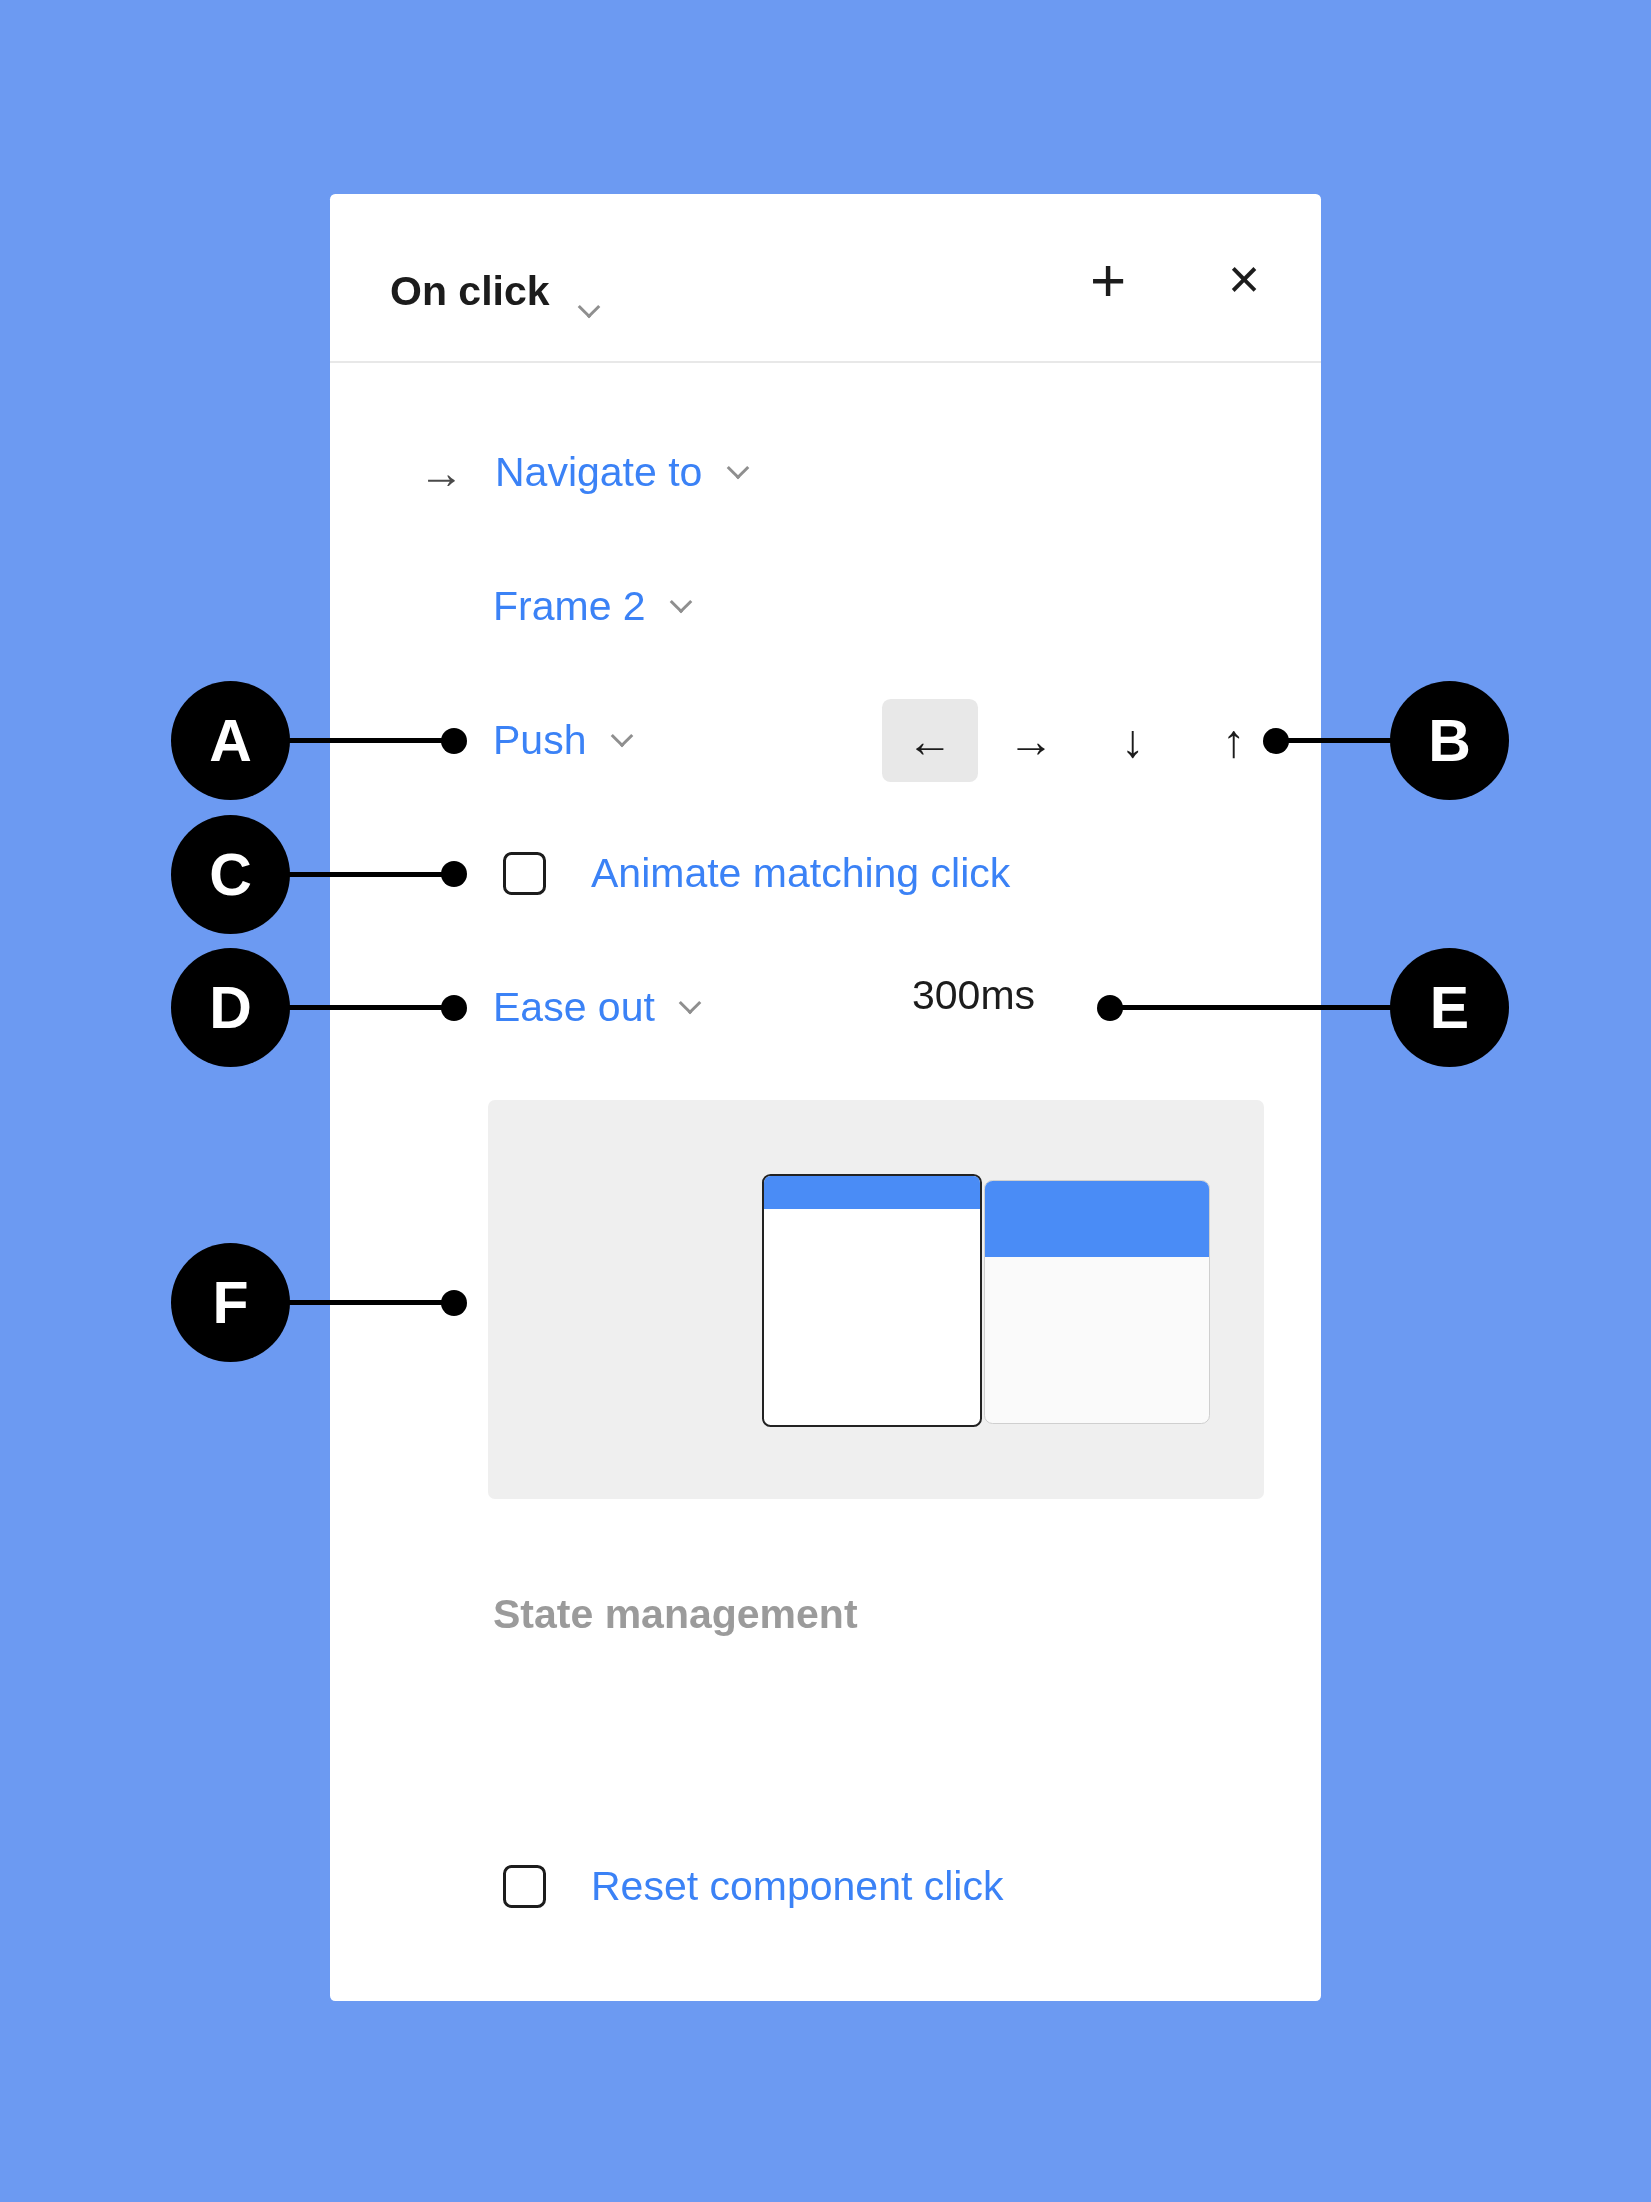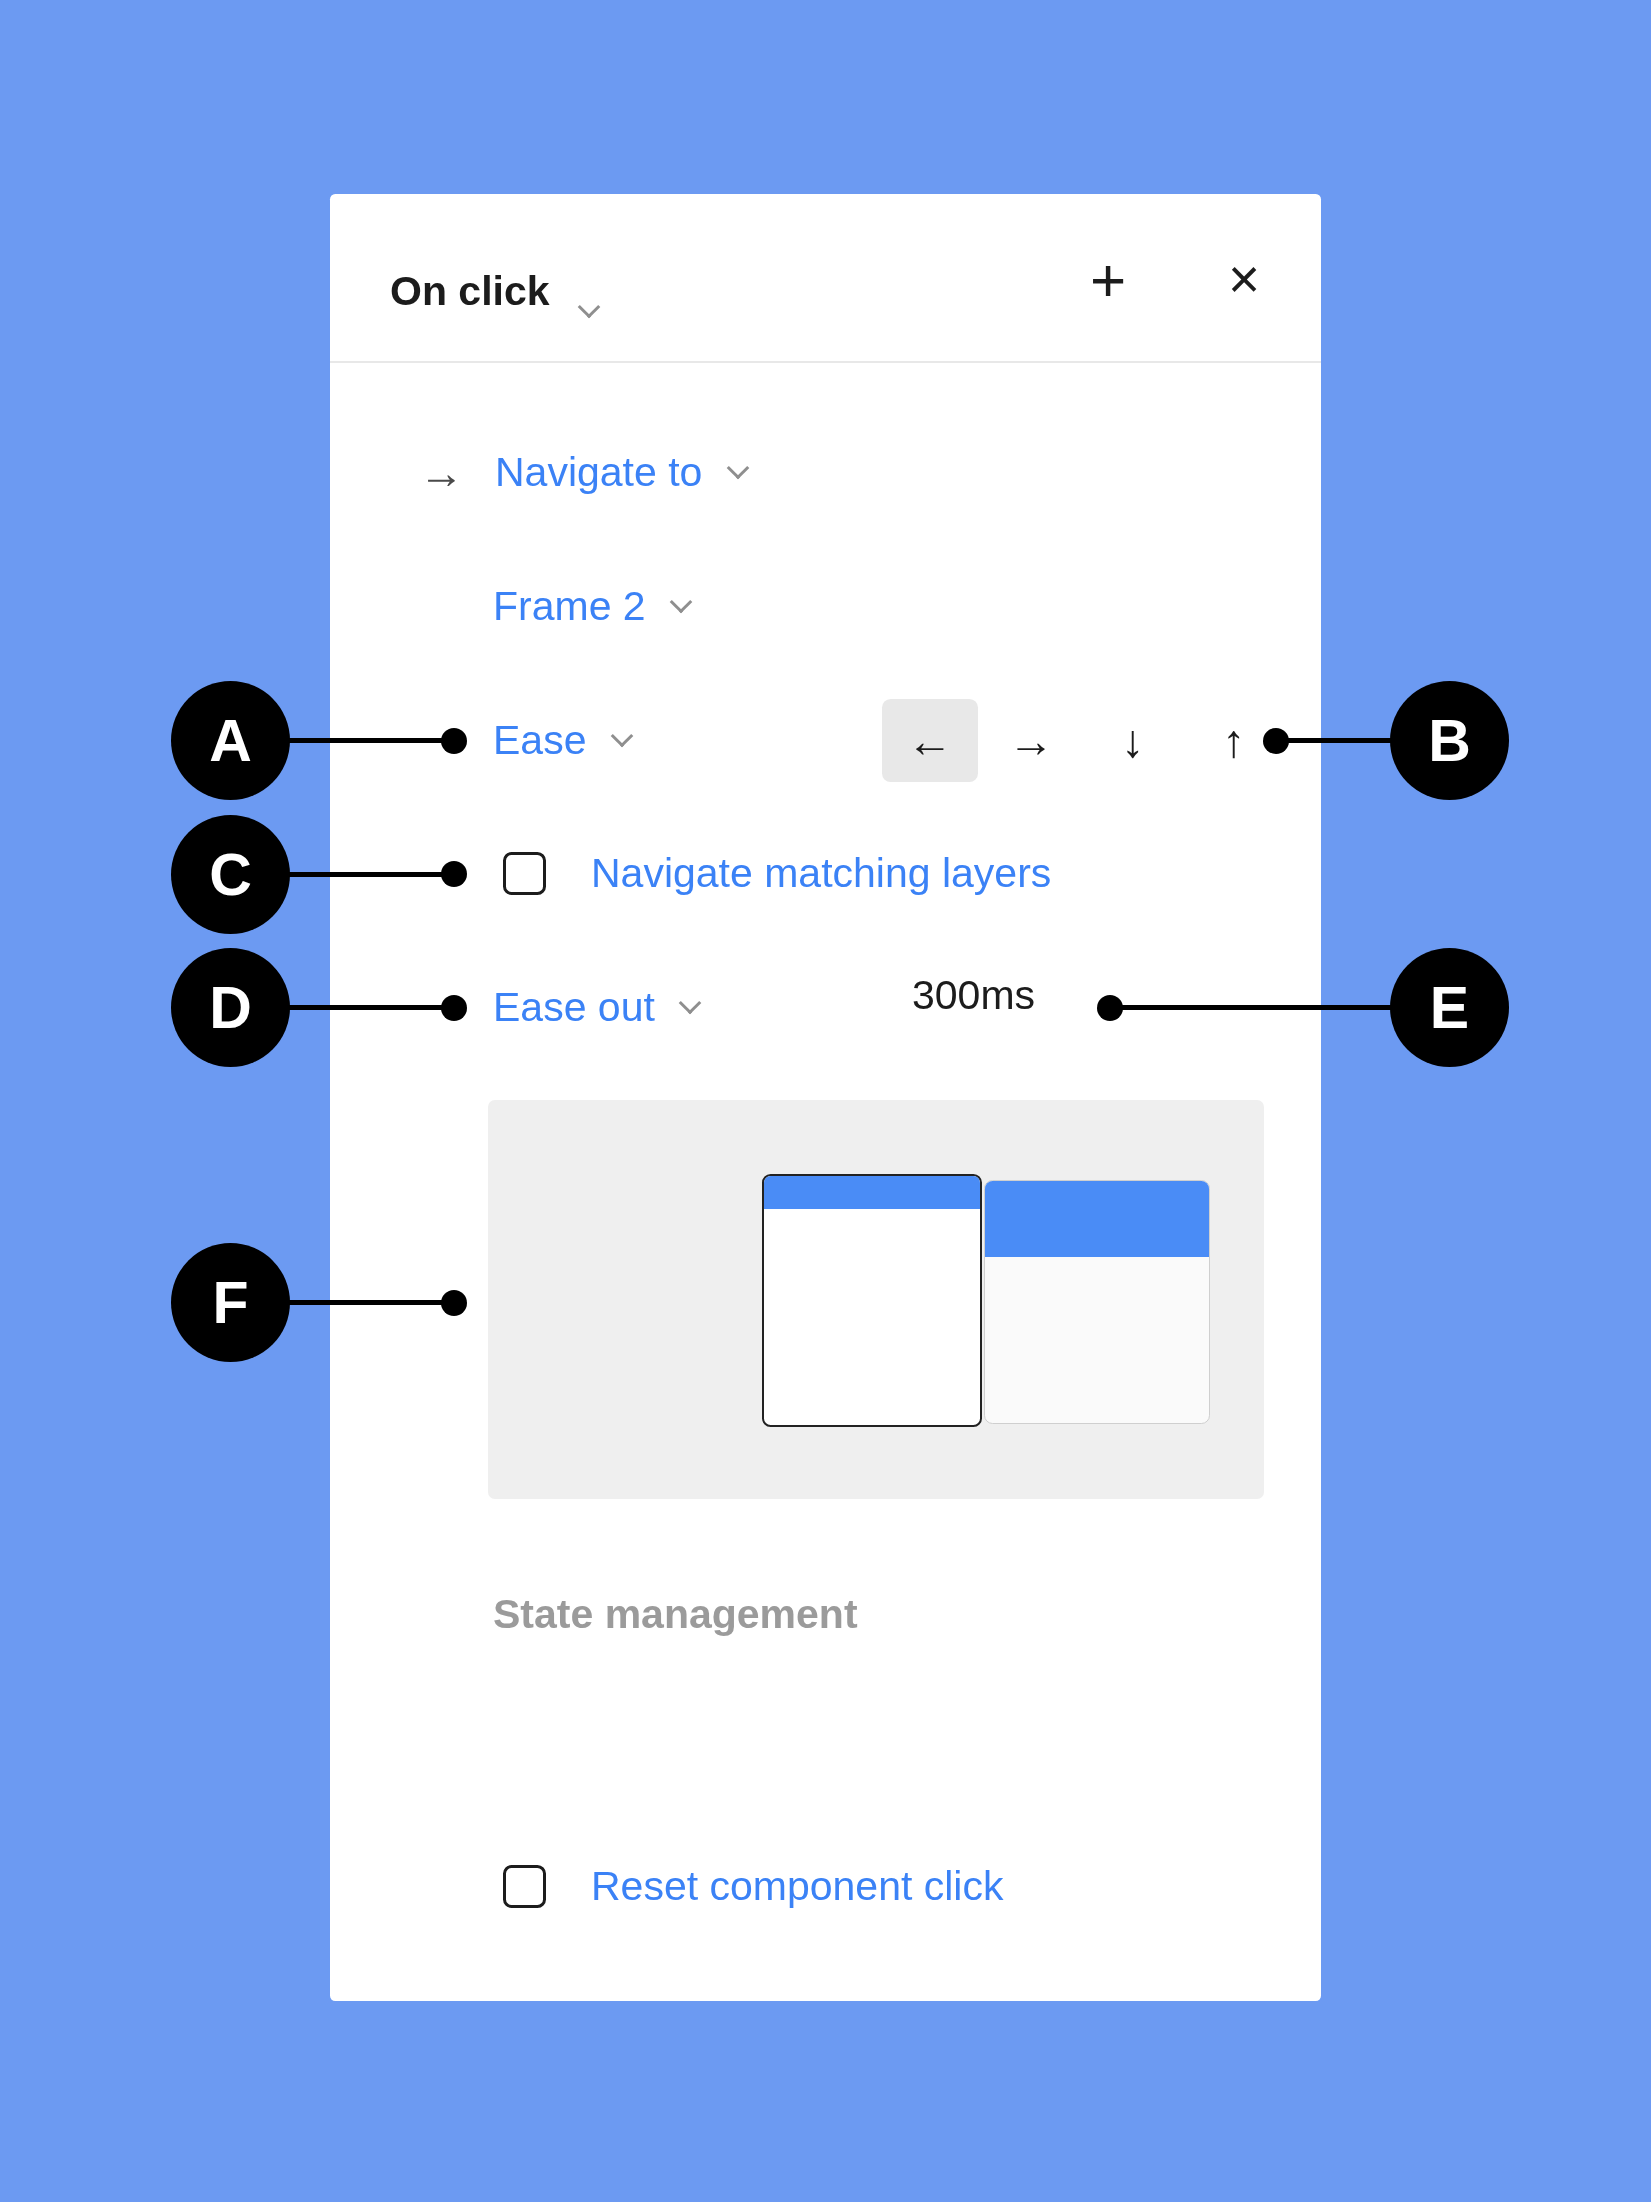--- a/index.html
+++ b/index.html
@@ -108,42 +108,42 @@
 
   <div class="row row-frame">
     <span class="drop">
       <span class="lbl">Frame 2</span>
       <span class="chev small"></span>
     </span>
   </div>
 
   <div class="row row-push">
     <span class="drop">
-      <span class="lbl">Ease</span>
+      <span class="lbl">Push</span>
       <span class="chev small"></span>
     </span>
   </div>
   <div class="dir-group">
     <button class="dir-btn selected">
       <span>←</span>
     </button>
     <button class="dir-btn">
       <span>→</span>
     </button>
     <button class="dir-btn">
       <span>↓</span>
     </button>
     <button class="dir-btn">
       <span>↑</span>
     </button>
   </div>
 
   <div class="row row-animate">
     <span class="checkbox"></span>
-    <span class="lbl">Navigate matching layers</span>
+    <span class="lbl">Animate matching click</span>
   </div>
 
   <div class="row row-ease">
     <span class="drop">
       <span class="lbl">Ease out</span>
       <span class="chev small"></span>
     </span>
   </div>
   <div class="duration">300ms</div>
 

